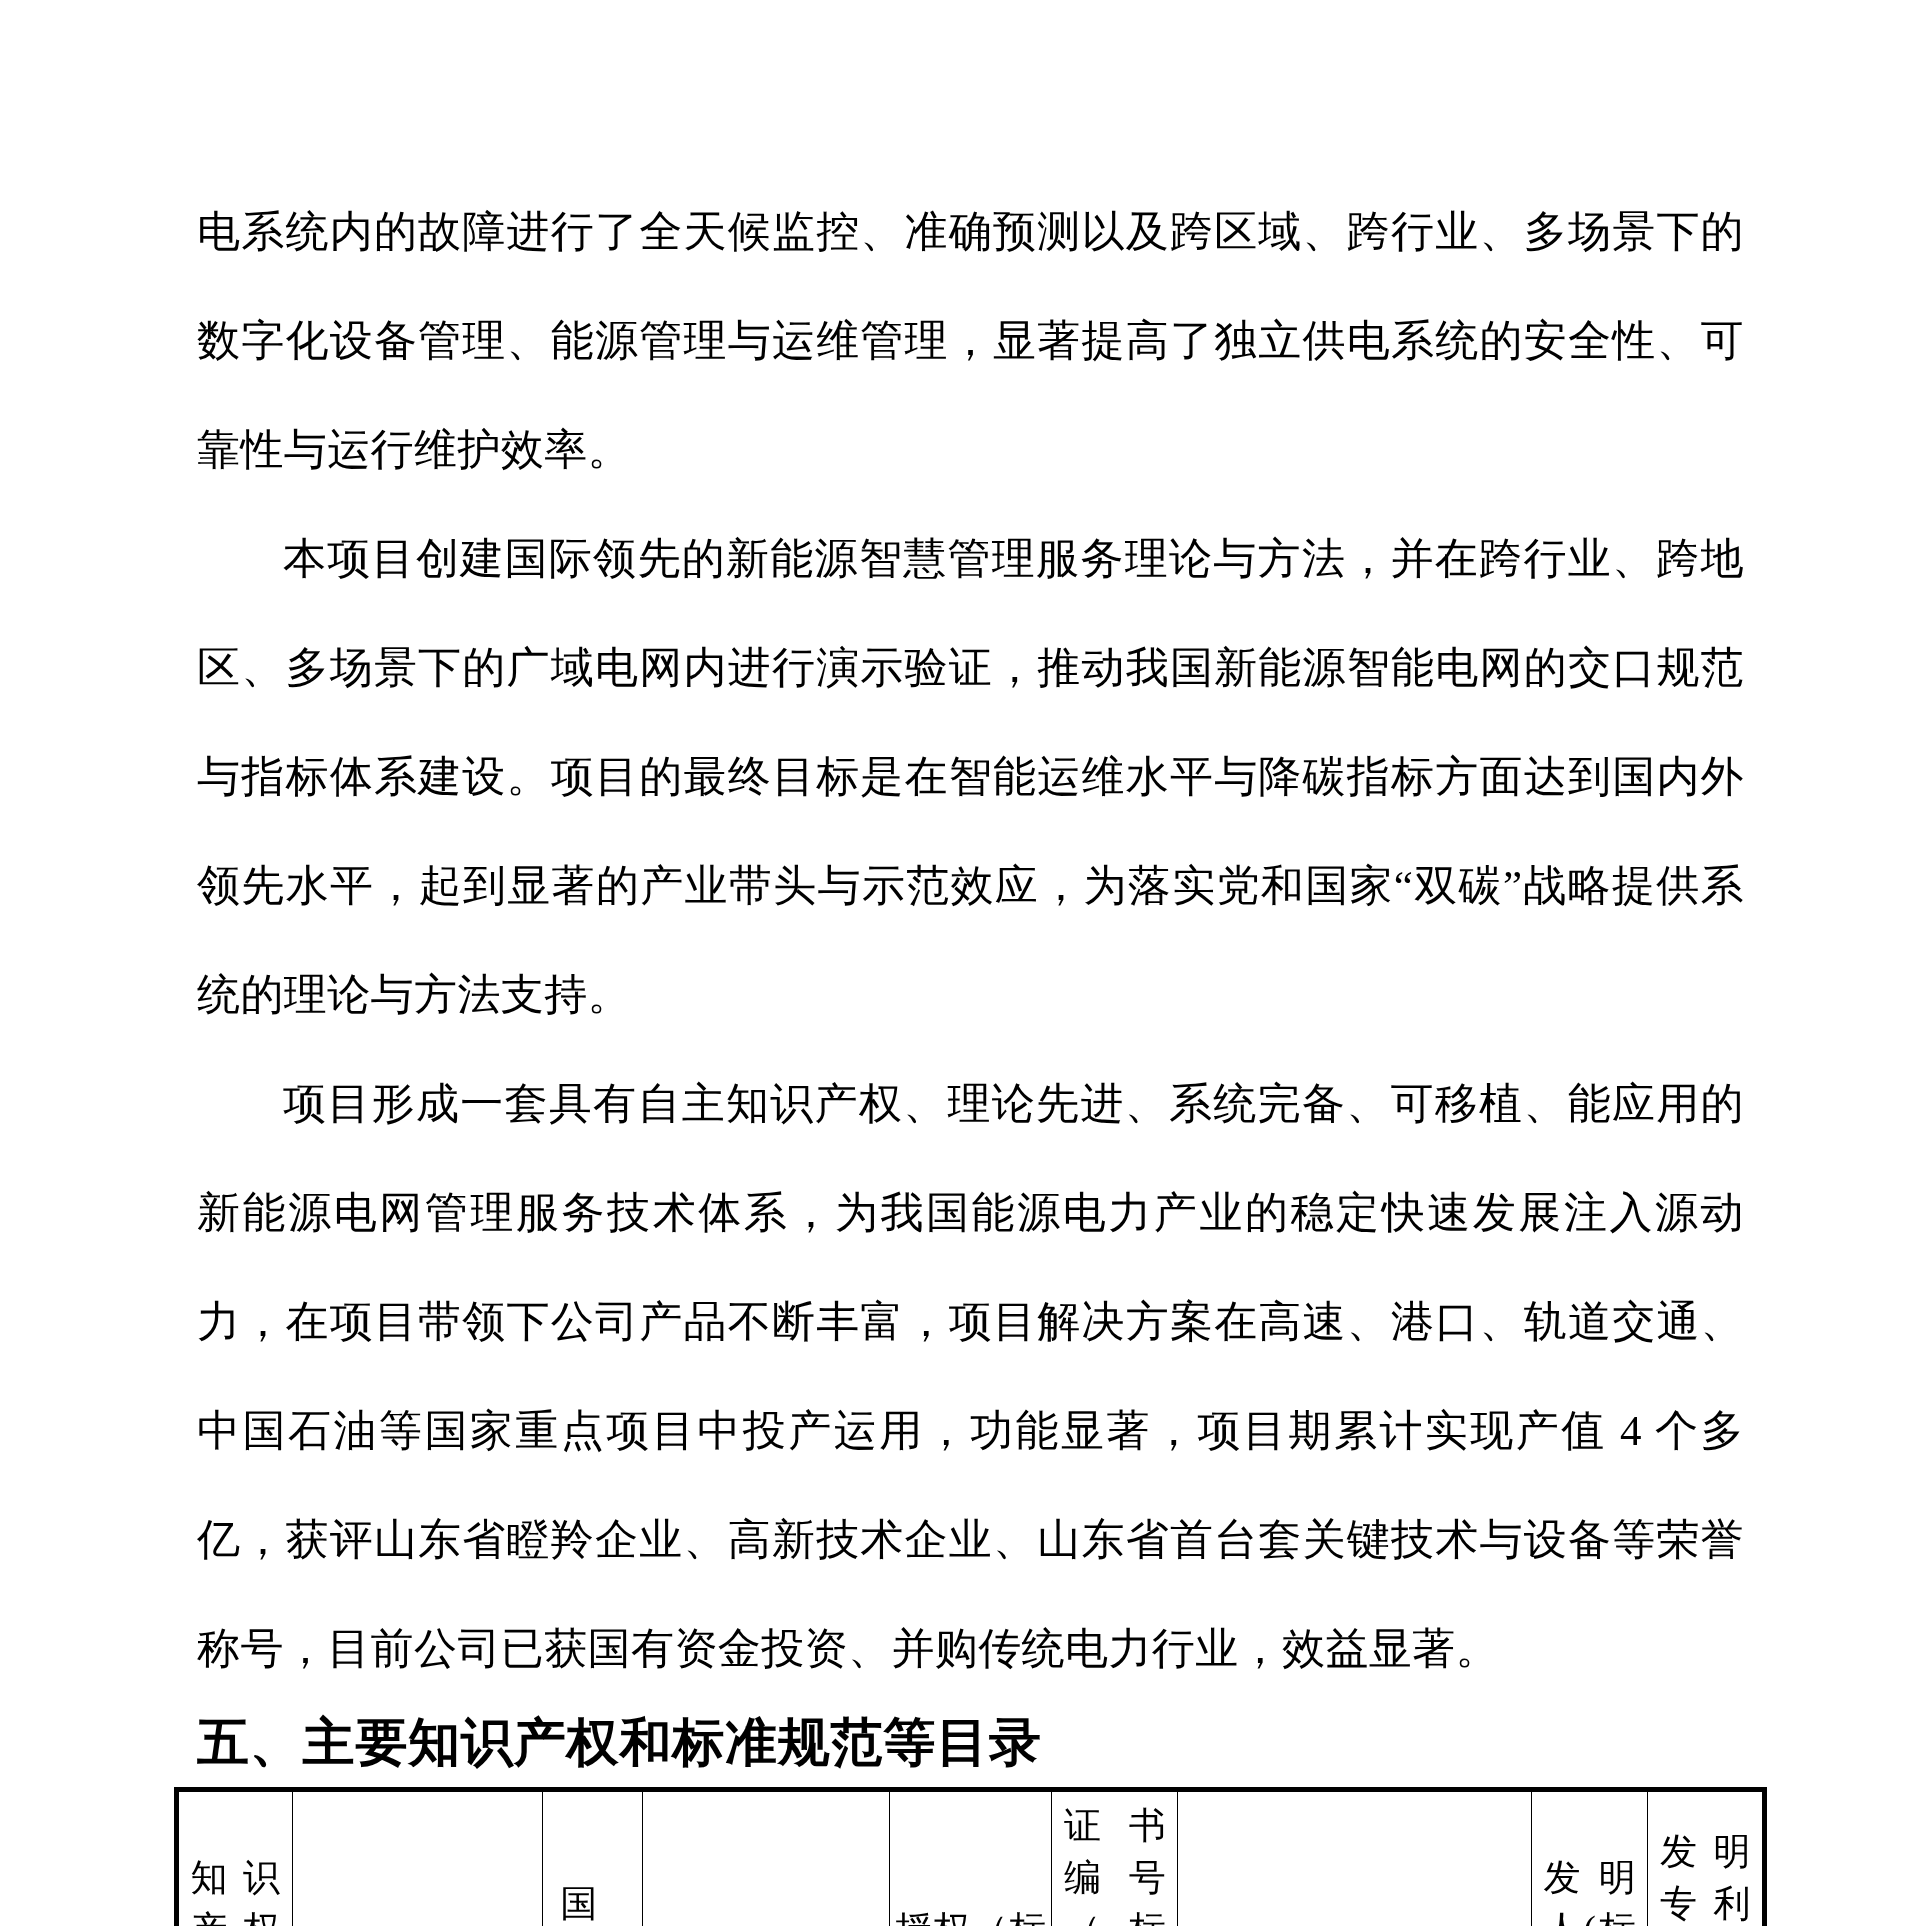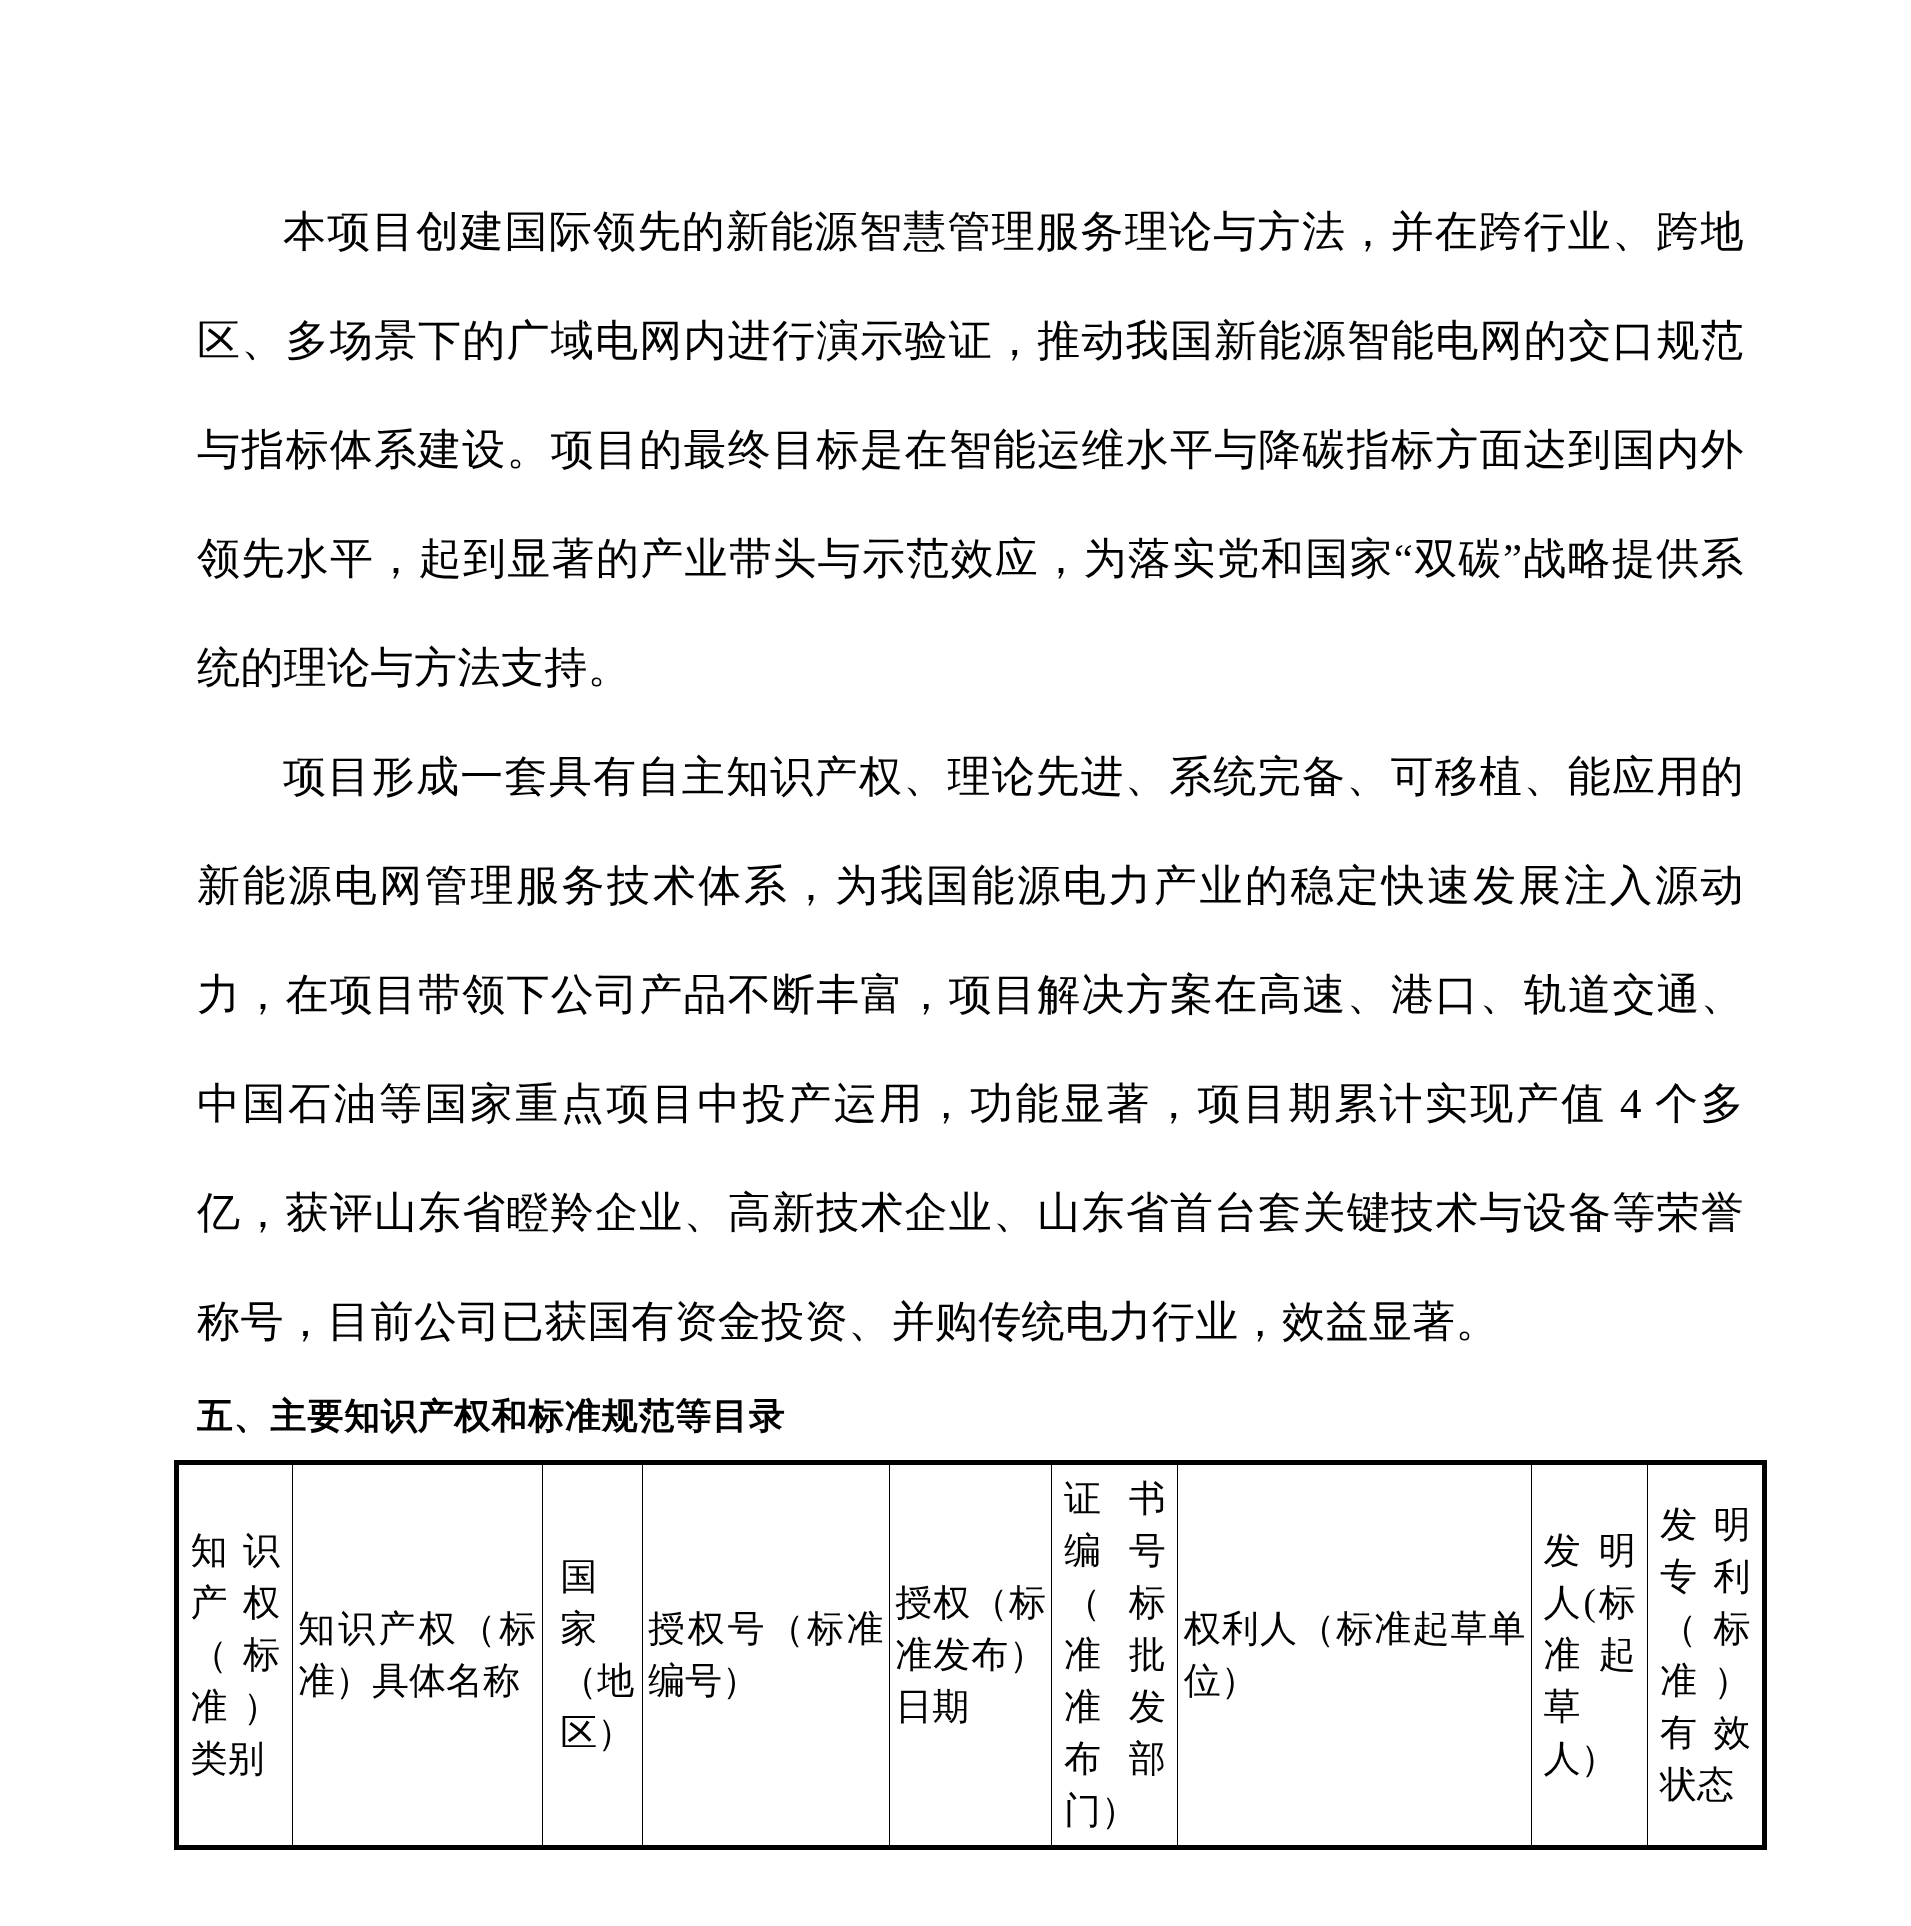--- a/index.html
+++ b/index.html
@@ -21,21 +21,21 @@
     font-size: 43px;
     line-height: 109px;
     text-align: justify;
     text-justify: inter-ideograph;
     padding: 0 23px;
     letter-spacing: 0.4px;
   }
   .body-text p.indent { text-indent: 86px; }
   
   .section-heading {
-    font-size: 36px;
+    font-size: 52px;
     font-weight: bold;
     line-height: 62px;
     margin: 8.5px 0 13px 23px;
     letter-spacing: 0.8px;
   }
   
   table.ip-table {
     width: 100%;
     border-collapse: collapse;
     table-layout: fixed;
@@ -54,20 +54,21 @@
   tr.header-row  { height: 385px; }
   .pad-wide  { padding-left: 11.6px !important; padding-right: 11.6px !important; }
   .pad-xwide { padding-left: 17.7px !important; padding-right: 17.7px !important; }
 </style>
 </head>
 <body>
 
 <div class="page">
 
   <div class="body-text">
+    <p>电系统内的故障进行了全天候监控、准确预测以及跨区域、跨行业、多场景下的数字化设备管理、能源管理与运维管理，显著提高了独立供电系统的安全性、可靠性与运行维护效率。</p>
     <p class="indent">本项目创建国际领先的新能源智慧管理服务理论与方法，并在跨行业、跨地区、多场景下的广域电网内进行演示验证，推动我国新能源智能电网的交口规范与指标体系建设。项目的最终目标是在智能运维水平与降碳指标方面达到国内外领先水平，起到显著的产业带头与示范效应，为落实党和国家“双碳”战略提供系统的理论与方法支持。</p>
     <p class="indent">项目形成一套具有自主知识产权、理论先进、系统完备、可移植、能应用的新能源电网管理服务技术体系，为我国能源电力产业的稳定快速发展注入源动力，在项目带领下公司产品不断丰富，项目解决方案在高速、港口、轨道交通、中国石油等国家重点项目中投产运用，功能显著，项目期累计实现产值 4 个多亿，获评山东省瞪羚企业、高新技术企业、山东省首台套关键技术与设备等荣誉称号，目前公司已获国有资金投资、并购传统电力行业，效益显著。</p>
   </div>
 
   <h2 class="section-heading">五、主要知识产权和标准规范等目录</h2>
 
   <table class="ip-table">
     <colgroup>
       <col style="width:7.28%">
       <col style="width:15.74%">

